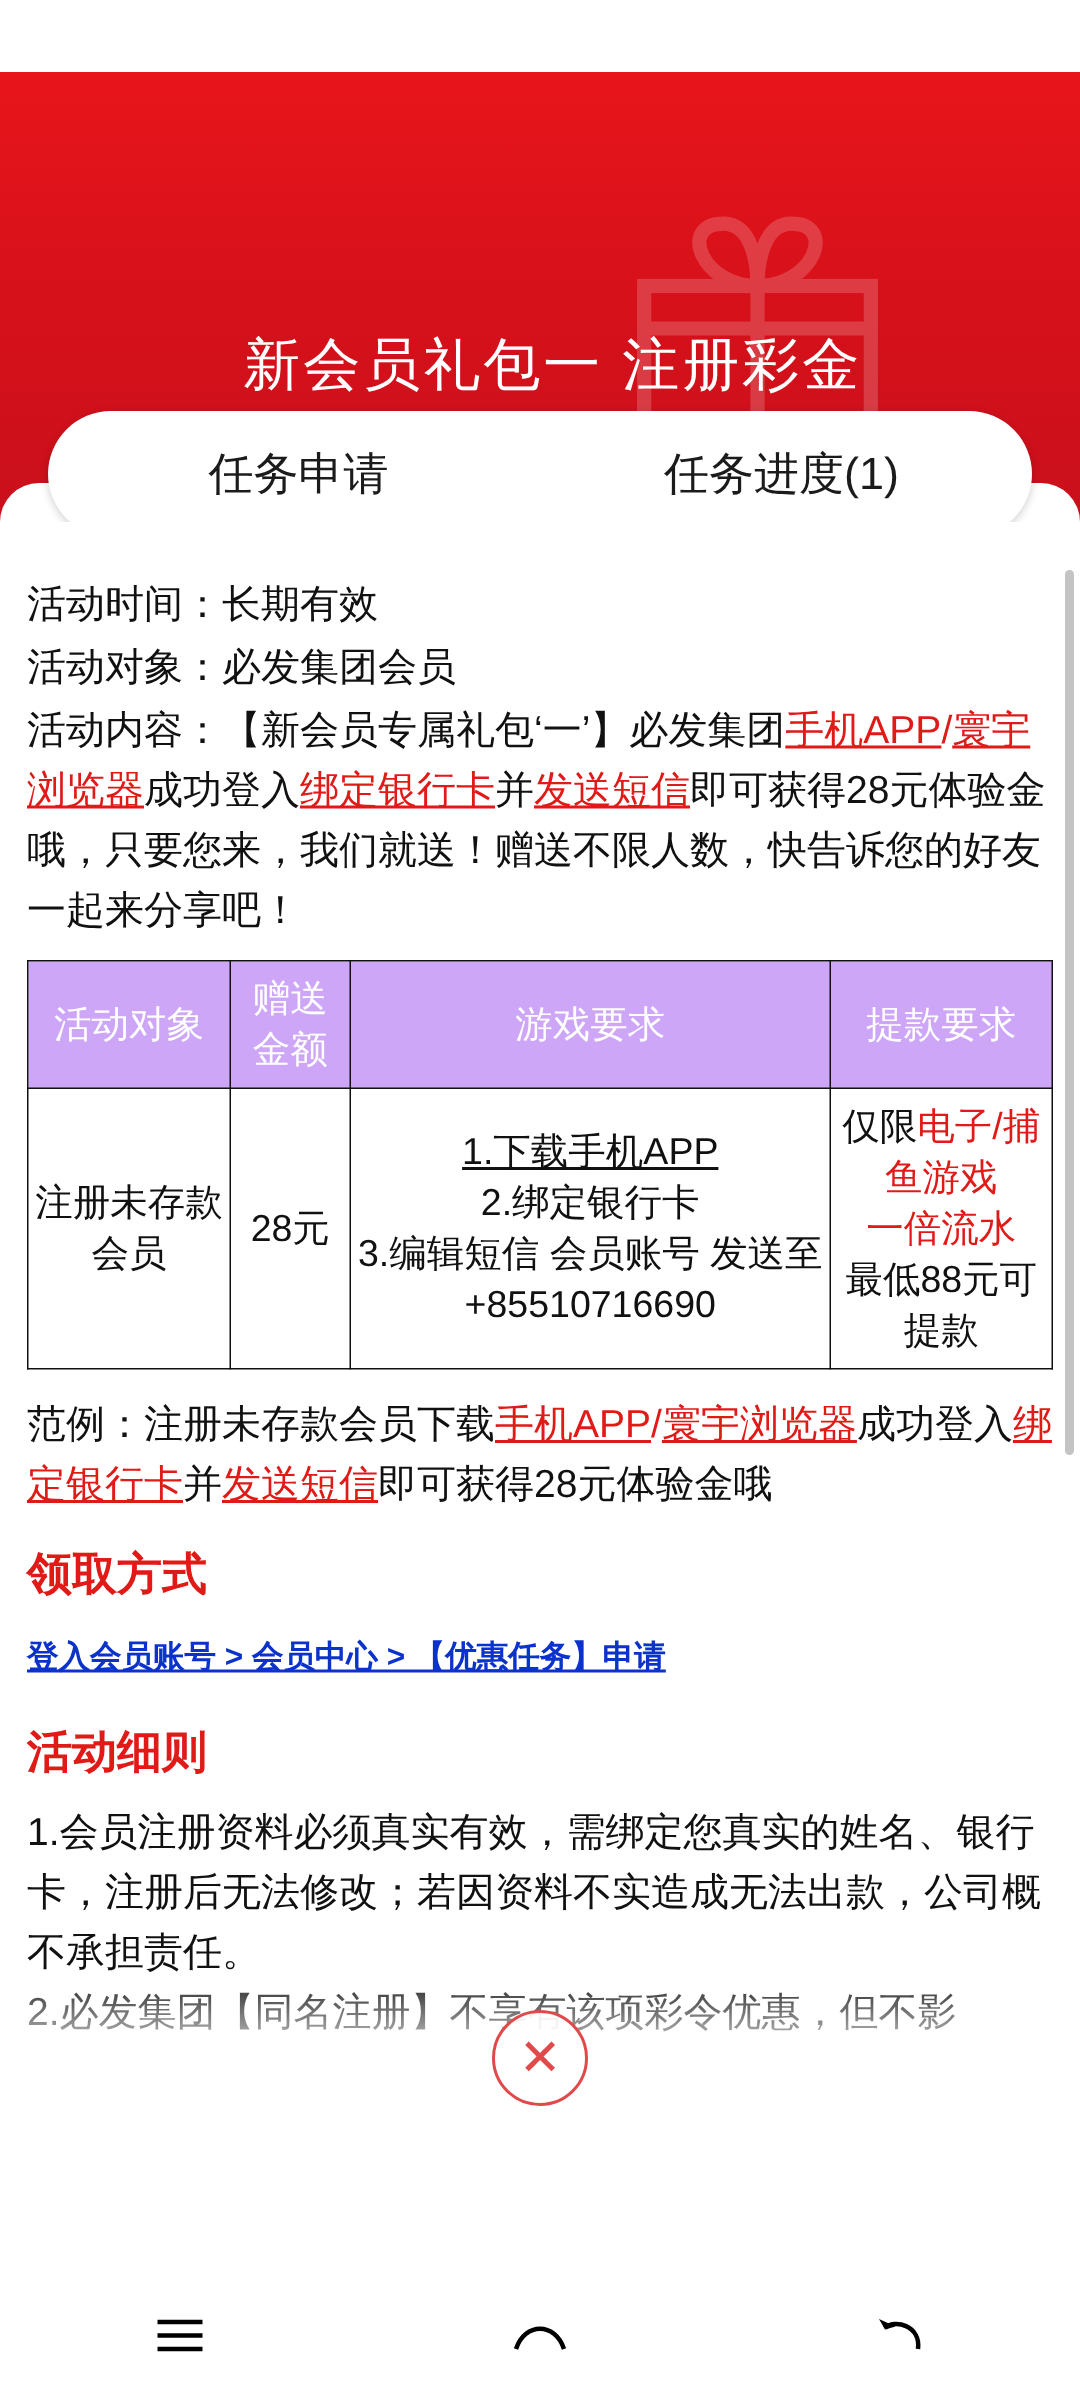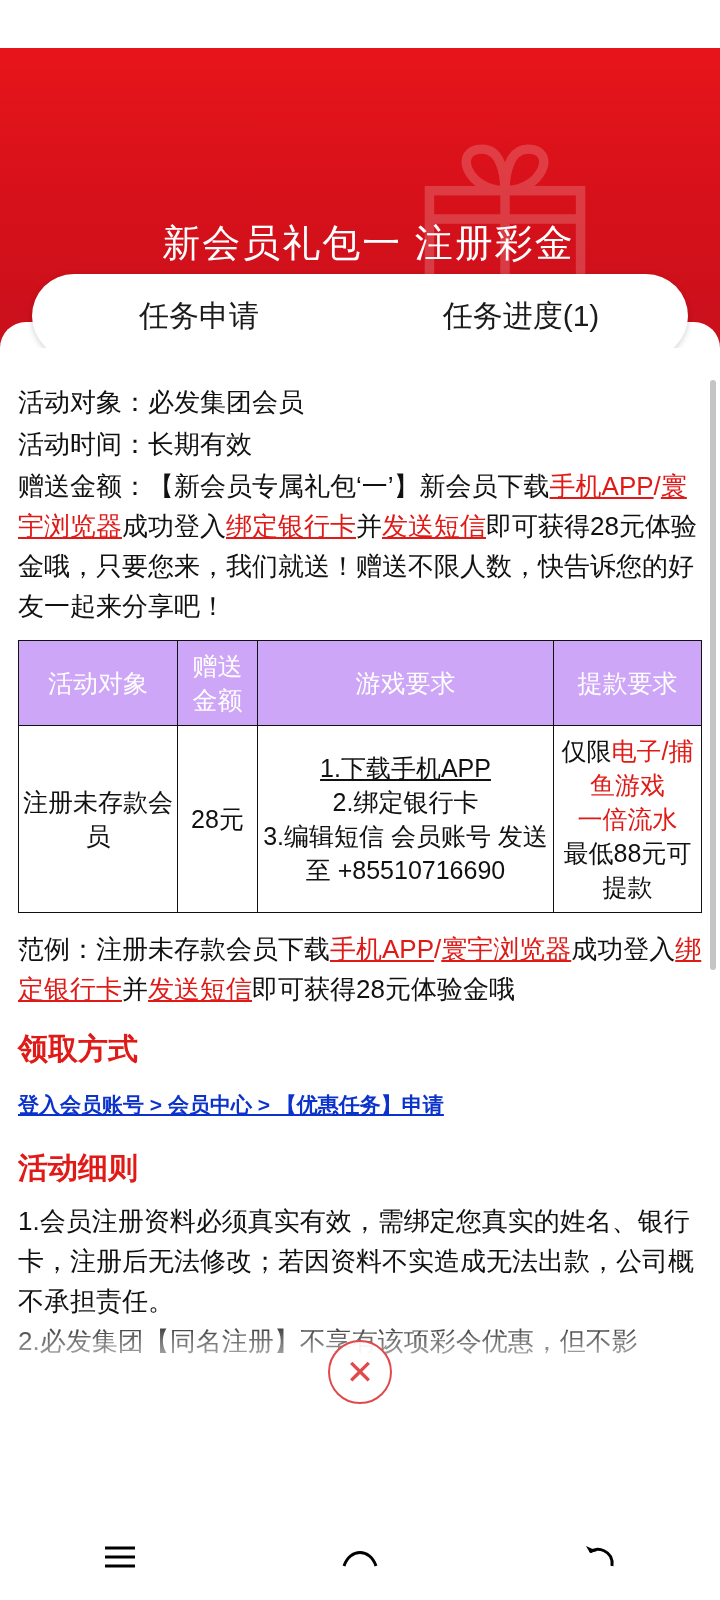--- a/index.html
+++ b/index.html
@@ -114,21 +114,21 @@
     font-size: 25px;
     line-height: 34px;
     color: #111111;
   }
   table.info thead th {
     background: #cda6f7;
     color: #ffffff;
     font-weight: 400;
     font-size: 25px;
   }
-  .c1 { width: 159px; }
+  .c1 { width: 135px; }
   .c2 { width: 80px; }
   .c4 { width: 148px; }
   td.game { color: #e01a17; line-height: 38px; font-size: 25px; }
   td.game u { }
   td.cash { font-size: 25px; line-height: 38px; }
 
   h3.section {
     color: #e01a17;
     font-size: 30px;
     margin: 20px 0 12px 0;
@@ -202,25 +202,25 @@
 
     <div class="tabwrap">
       <div class="tab">任务申请</div>
       <div class="tab">任务进度(1)</div>
     </div>
   </div>
 
   <div class="sheet">
     <div class="scrollbar"></div>
 
+    <div class="para">活动时间：长期有效</div>
     <div class="para">活动对象：必发集团会员</div>
-    <div class="para">活动时间：长期有效</div>
 
     <div class="para block">
-      <span>赠送金额：【新会员专属礼包‘一’】新会员下载</span><span class="red-u">手机APP</span><span class="red">/</span><span class="red-u">寰宇浏览器</span><span>成功登入</span><span class="red-u">绑定银行卡</span><span>并</span><span class="red-u">发送短信</span><span>即可获得28元体验金哦，只要您来，我们就送！赠送不限人数，快告诉您的好友一起来分享吧！</span>
+      <span>活动内容：【新会员专属礼包‘一’】必发集团</span><span class="red-u">手机APP</span><span class="red">/</span><span class="red-u">寰宇浏览器</span><span>成功登入</span><span class="red-u">绑定银行卡</span><span>并</span><span class="red-u">发送短信</span><span>即可获得28元体验金哦，只要您来，我们就送！赠送不限人数，快告诉您的好友一起来分享吧！</span>
     </div>
 
     <table class="info">
       <thead>
         <tr>
           <th class="c1">活动对象</th>
           <th class="c2">赠送金额</th>
           <th>游戏要求</th>
           <th class="c4">提款要求</th>
         </tr>

